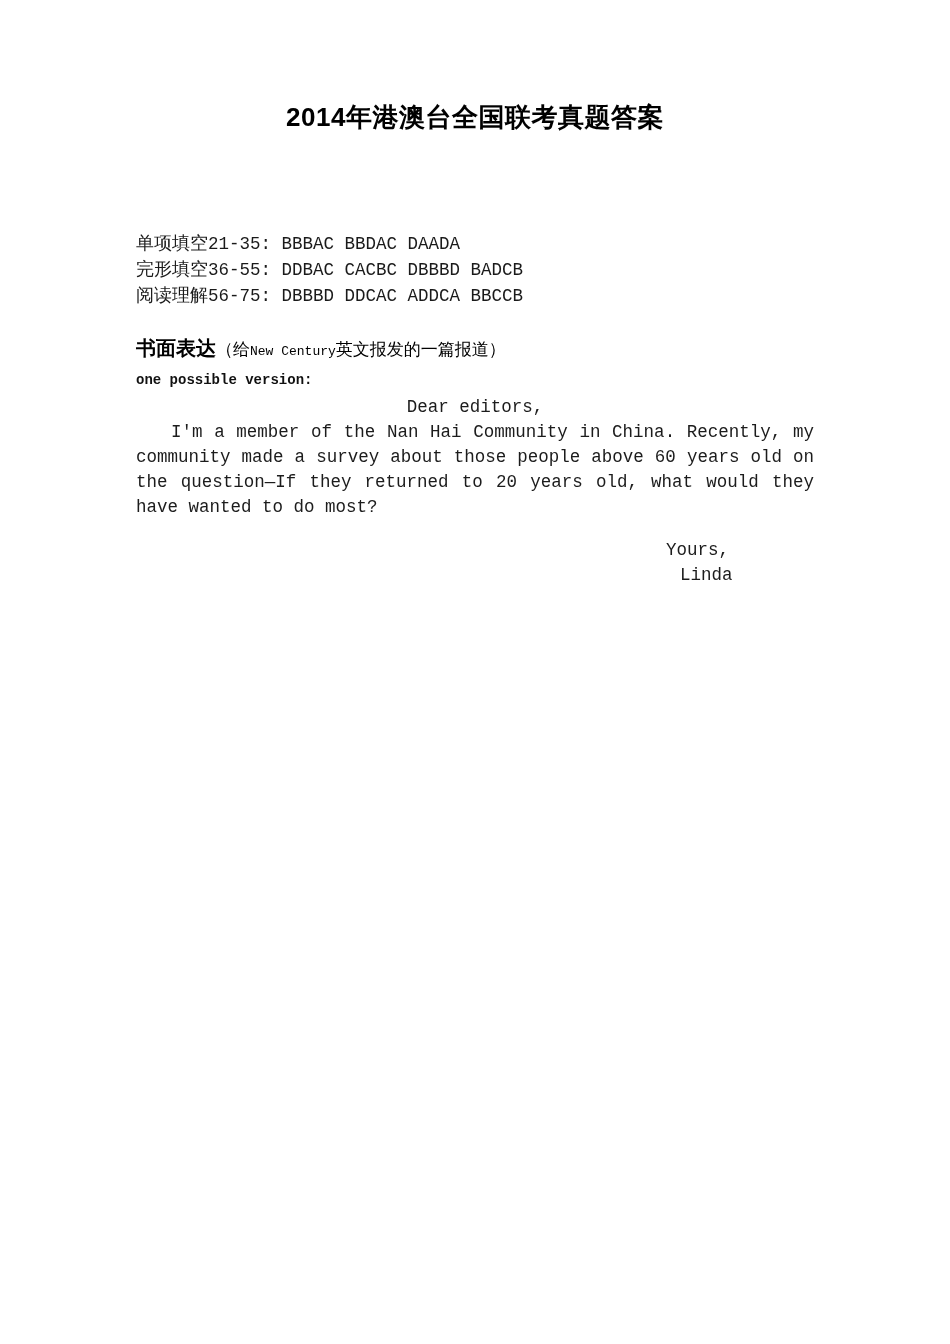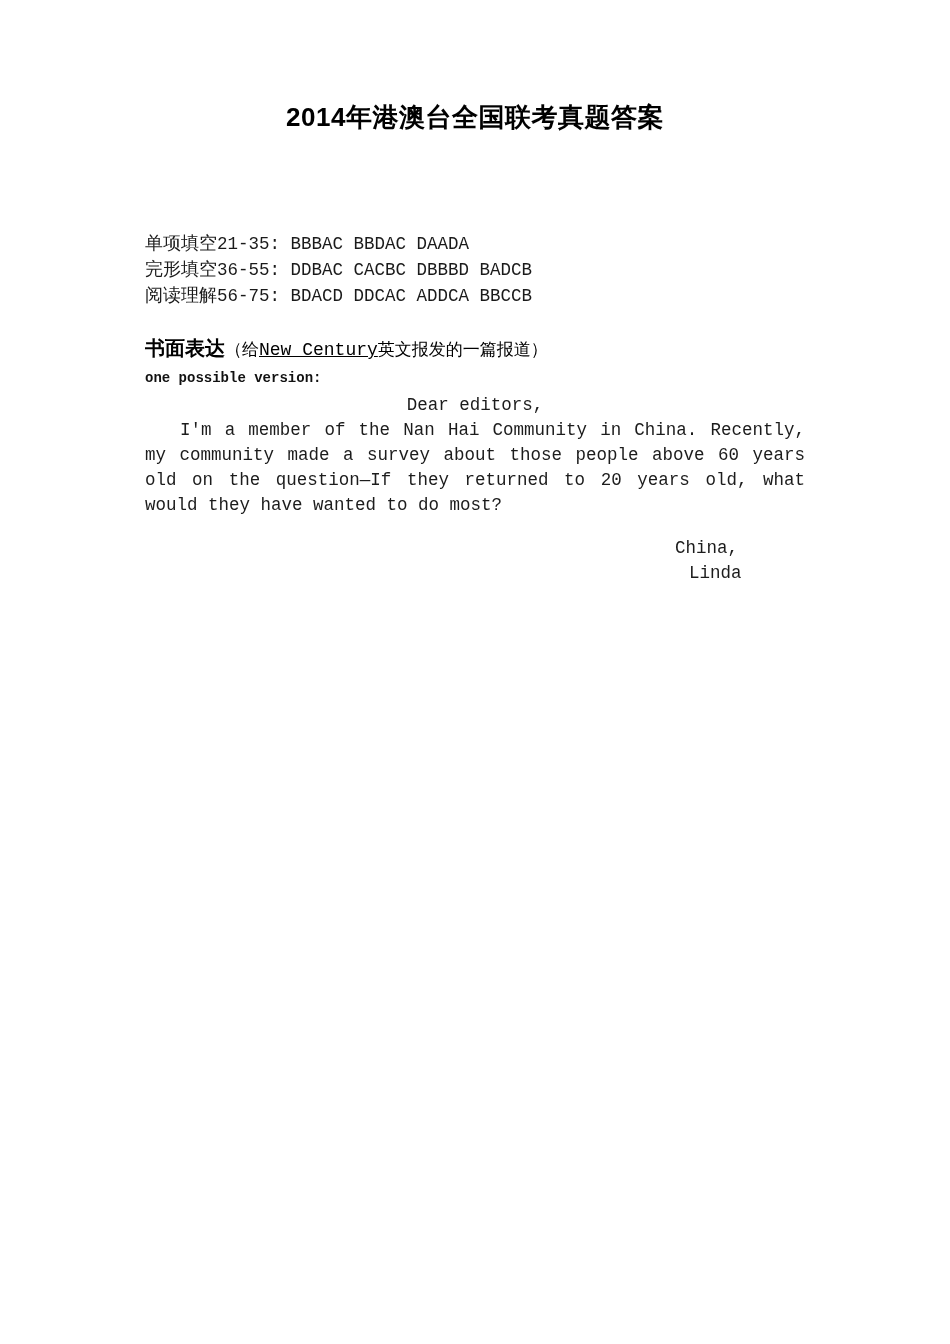--- a/index.html
+++ b/index.html
@@ -26,21 +26,21 @@
     text-align: center;
     font-family: "Liberation Sans", sans-serif;
     font-weight: bold;
     font-size: 26px;
     letter-spacing: 0.5px;
     margin: 0;
     padding-top: 100px;
     color: #000;
   }
   .content {
-    margin: 15px;
+    margin: 6px;
     padding: 0 130px 0 130px;
   }
   .answers-block {
     margin-top: 96px;
     font-family: "Liberation Mono", monospace;
     font-size: 17.5px;
     line-height: 25px;
     color: #1a1a1a;
     white-space: nowrap;
   }
@@ -60,22 +60,21 @@
     font-family: "Liberation Serif", serif;
     font-weight: bold;
     font-size: 20px;
   }
   .writing-head .paren {
     font-family: "Liberation Serif", serif;
     font-size: 17px;
   }
   .writing-head .paren .en {
     font-family: "Liberation Mono", monospace;
-    font-size: 18px;
-    text-decoration: underline;
+    font-size: 13px;
   }
   .version-line {
     font-family: "Liberation Mono", monospace;
     font-weight: bold;
     font-size: 14px;
     line-height: 26px;
     margin-top: 2px;
     color: #111;
   }
   .letter {
@@ -123,34 +122,34 @@
   <div class="content">
 
     <div class="answers-block">
       <div class="answer-line">
         <span class="cn">单项填空</span><span>21-35:</span> <span>BBBAC BBDAC DAADA</span>
       </div>
       <div class="answer-line">
         <span class="cn">完形填空</span><span>36-55:</span> <span>DDBAC CACBC DBBBD BADCB</span>
       </div>
       <div class="answer-line">
-        <span class="cn">阅读理解</span><span>56-75:</span> <span>BDACD DDCAC ADDCA BBCCB</span>
+        <span class="cn">阅读理解</span><span>56-75:</span> <span>DBBBD DDCAC ADDCA BBCCB</span>
       </div>
     </div>
 
     <div class="writing-head">
       <span class="label">书面表达</span><span class="paren">（给</span><span class="paren"><span class="en">New Century</span></span><span class="paren">英文报发的一篇报道）</span>
     </div>
 
     <div class="version-line">one possible version:</div>
 
     <div class="letter">
       <div class="salutation">Dear editors,</div>
       <p class="para">I'm a member of the Nan Hai Community in China. Recently, my community made a survey about those people above 60 years old on the question—If they returned to 20 years old, what would they have wanted to do most?</p>
     </div>
 
     <div class="signoff">
-      <span>China,</span>
+      <span>Yours,</span>
       <span class="name">Linda</span>
     </div>
 
   </div>
 </div>
 
 </body></html>

